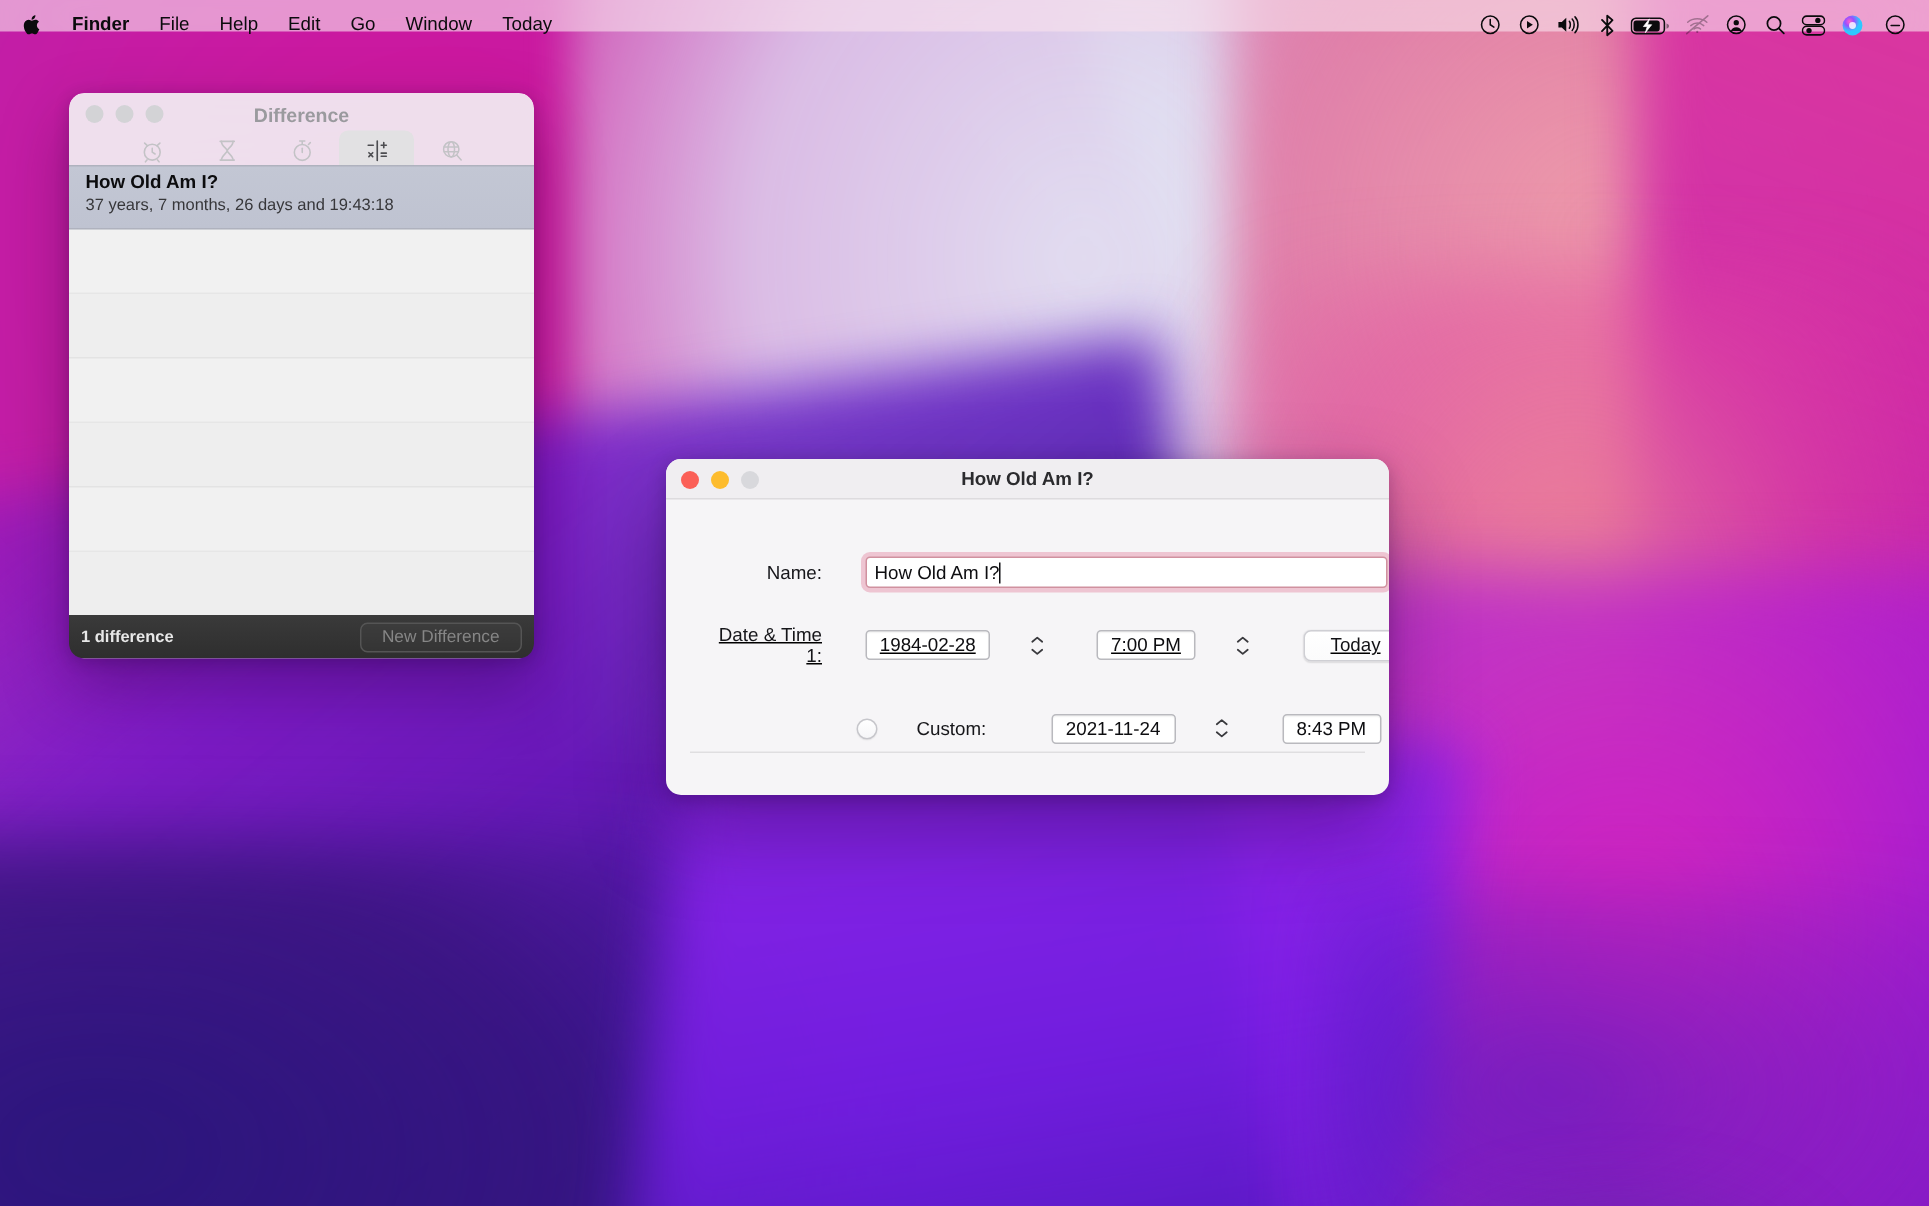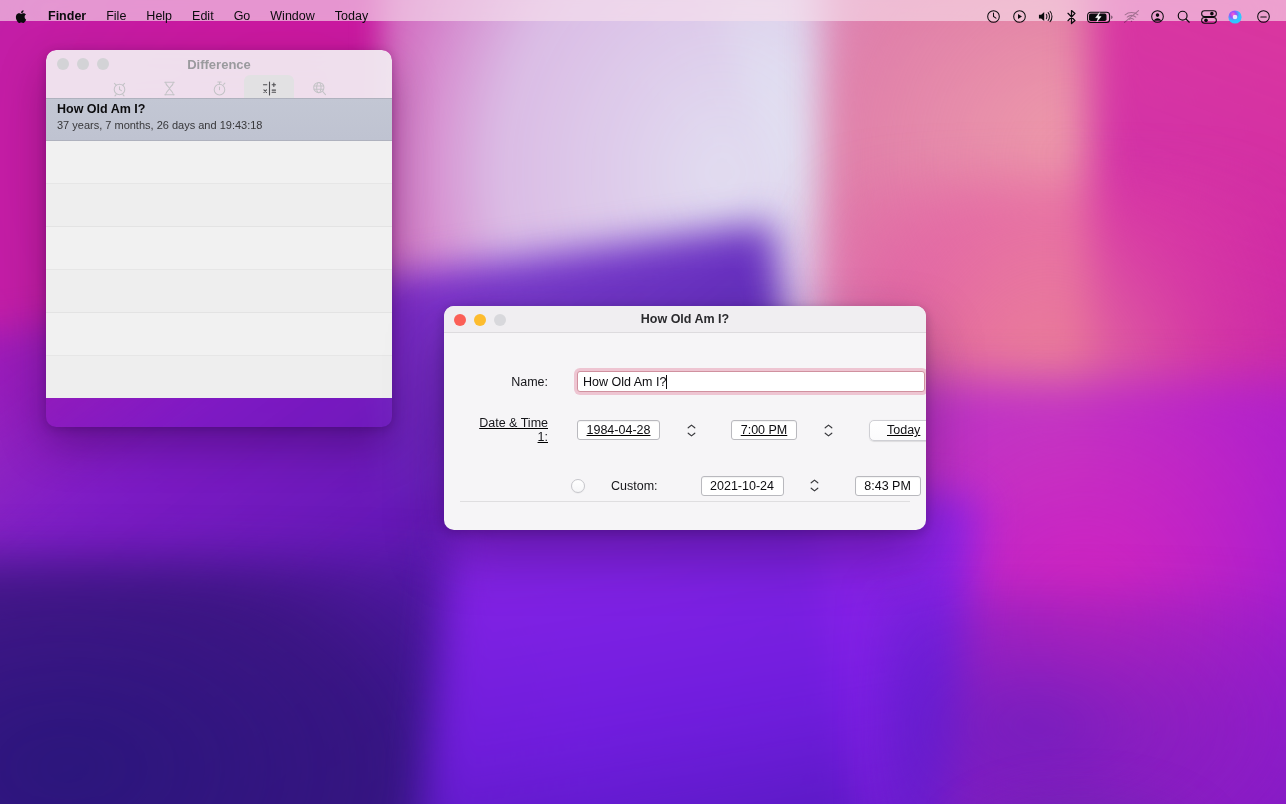--- a/index.html
+++ b/index.html
@@ -121,21 +121,21 @@
   .mb-item.bold { font-weight: 700; }
   .mb-right { margin-left: auto; display: flex; align-items: center; }
   .mb-icon {
     width: 26px; height: 21px; display: flex; align-items: center; justify-content: center;
     cursor: default;
   }
   .mb-icon svg { display: block; }
 
   
   #clock-window {
-    position: absolute; left: 46px; top: 50px; width: 346px; height: 377px;
+    position: absolute; left: 46px; top: 62px; width: 310px; height: 377px;
     border-radius: 10px;
     box-shadow: 0 18px 44px rgba(30,0,50,0.34), 0 2px 10px rgba(30,0,50,0.22);
     overflow: hidden;
     z-index: 20;
   }
   #clock-titlebar {
     height: 48px; position: relative;
     background: rgba(242,240,243,0.92);
     backdrop-filter: blur(30px);
     border-bottom: 0;
@@ -506,20 +506,24 @@
       </div>
       <div class="list-row"></div>
       <div class="list-row alt"></div>
       <div class="list-row"></div>
       <div class="list-row alt"></div>
       <div class="list-row"></div>
       <div class="list-row alt"></div>
 
     </div>
 
+    <div id="clock-bottombar">
+      <div id="diff-count">1 difference</div>
+      <div id="new-diff-btn">New Difference</div>
+    </div>
   </div>
 
   <div id="dialog">
     <div id="dlg-titlebar">
       <div class="dlg-lights">
         <div class="dl red"></div>
         <div class="dl yellow"></div>
         <div class="dl grey"></div>
       </div>
       <div id="dlg-title">How Old Am I?</div>
@@ -530,21 +534,21 @@
       <div class="frow" style="left:22px; top:38px;">
         <div class="flabel">Name:</div>
         <div id="name-field">
           <span title="Name">How Old Am I?</span>
             <span id="name-caret"></span>
         </div>
       </div>
 
       <div class="frow" style="left:22px; top:83px;text-decoration:underline;">
         <div class="flabel">Date &amp; Time 1:</div>
-        <div class="date-field">1984-04-28</div>
+        <div class="date-field">1984-02-28</div>
         <div class="stepper">
           <svg width="9" height="5" viewBox="0 0 9 5" fill="none" stroke="#3a3a3e" stroke-width="1.2" stroke-linecap="round" stroke-linejoin="round">
               <path d="M1.2 3.8L4.5 1.1 7.8 3.8"></path>
             </svg>
           <svg width="9" height="5" viewBox="0 0 9 5" fill="none" stroke="#3a3a3e" stroke-width="1.2" stroke-linecap="round" stroke-linejoin="round">
               <path d="M1.2 1.2L4.5 3.9 7.8 1.2"></path>
             </svg>
         </div>
         <div class="time-field" style="margin-left:14px;">7:00 PM</div>
         <div class="stepper">
@@ -555,21 +559,21 @@
               <path d="M1.2 1.2L4.5 3.9 7.8 1.2"></path>
             </svg>
         </div>
         <div class="today-btn" style="margin-left:15px;">Today</div>
       </div>
 
 
       <div class="frow" style="left:127px; top:142px;">
         <div class="radio off"></div>
         <div class="radio-label" style="margin-right:23px;">Custom:</div>
-        <div class="date-field">2021-10-24</div>
+        <div class="date-field">2021-11-24</div>
         <div class="stepper">
           <svg width="9" height="5" viewBox="0 0 9 5" fill="none" stroke="#3a3a3e" stroke-width="1.2" stroke-linecap="round" stroke-linejoin="round">
               <path d="M1.2 3.8L4.5 1.1 7.8 3.8"></path>
             </svg>
           <svg width="9" height="5" viewBox="0 0 9 5" fill="none" stroke="#3a3a3e" stroke-width="1.2" stroke-linecap="round" stroke-linejoin="round">
               <path d="M1.2 1.2L4.5 3.9 7.8 1.2"></path>
             </svg>
         </div>
         <div class="time-field" style="margin-left:14px;">8:43 PM</div>
         <div class="stepper">

